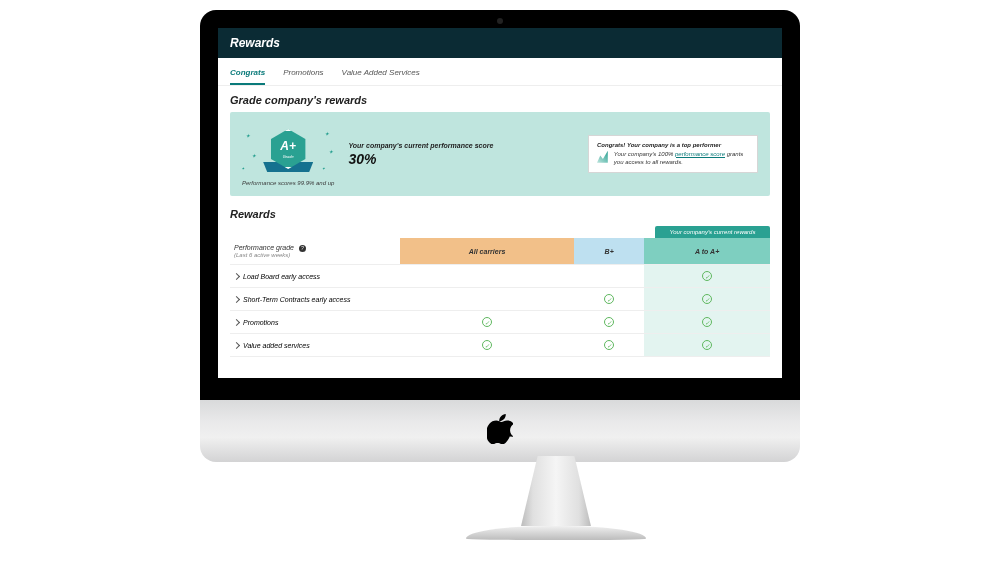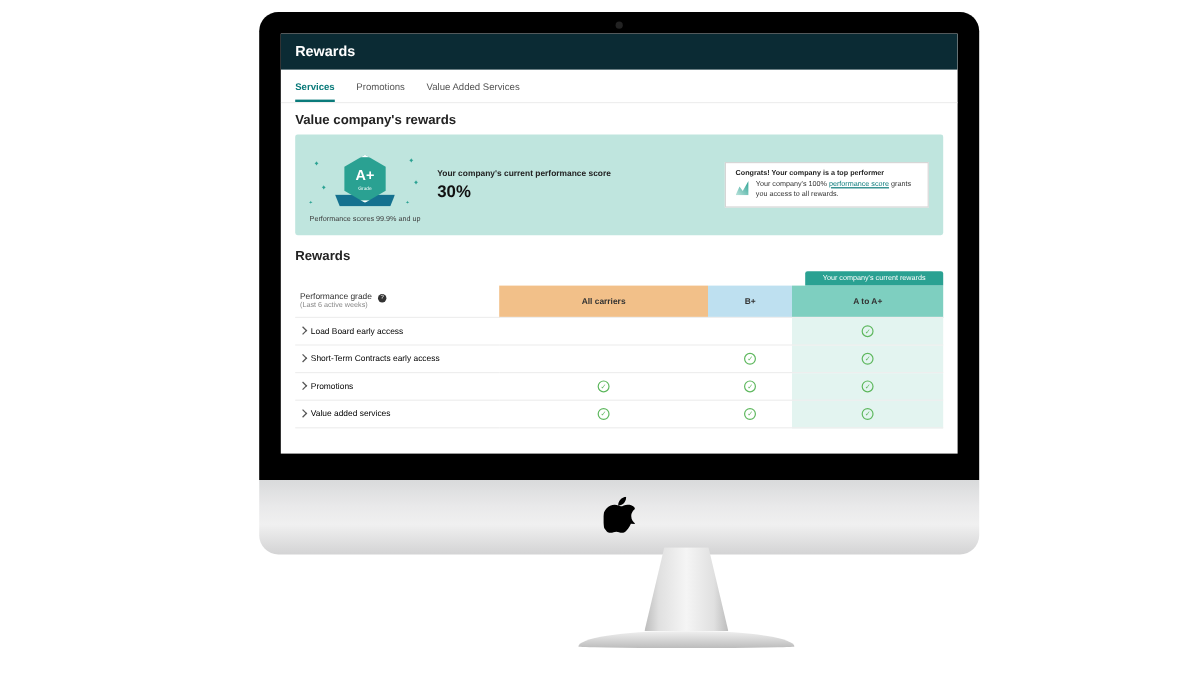--- a/index.html
+++ b/index.html
@@ -8,23 +8,24 @@
     background: #ffffff;
     width: 1000px;
     height: 563px;
     overflow: hidden;
     position: relative;
   }
 
   
   .imac {
     position: absolute;
-    left: 216px;
+    left: 200px;
     top: 10px;
     width: 712px;
+    font-style: italic;
   }
   .imac-screen-wrap {
     width: 600px;
     height: 390px;
     background: #000;
     border-radius: 16px 16px 0 0;
     padding: 18px 18px 0 18px;
     position: relative;
   }
   .camera {
@@ -189,27 +190,27 @@
 <body>
 
 <div class="imac">
   <div class="imac-screen-wrap">
     <div class="camera"></div>
     <div class="screen">
 
       <div class="app-header">Rewards</div>
 
       <div class="tabs">
-        <div class="tab active">Services</div>
+        <div class="tab active">Congrats</div>
         <div class="tab">Promotions</div>
         <div class="tab">Value Added Services</div>
       </div>
 
       <div class="content">
-        <div class="section-title">Value company's rewards</div>
+        <div class="section-title">Grade company's rewards</div>
 
         <div class="hero">
           <div class="badge-wrap">
             <div class="badge">
               <span class="sparkle s1">✦</span>
               <span class="sparkle s2">✦</span>
               <span class="sparkle s3">✦</span>
               <span class="sparkle s4">✦</span>
               <span class="sparkle s5">✦</span>
               <span class="sparkle s6">✦</span>

